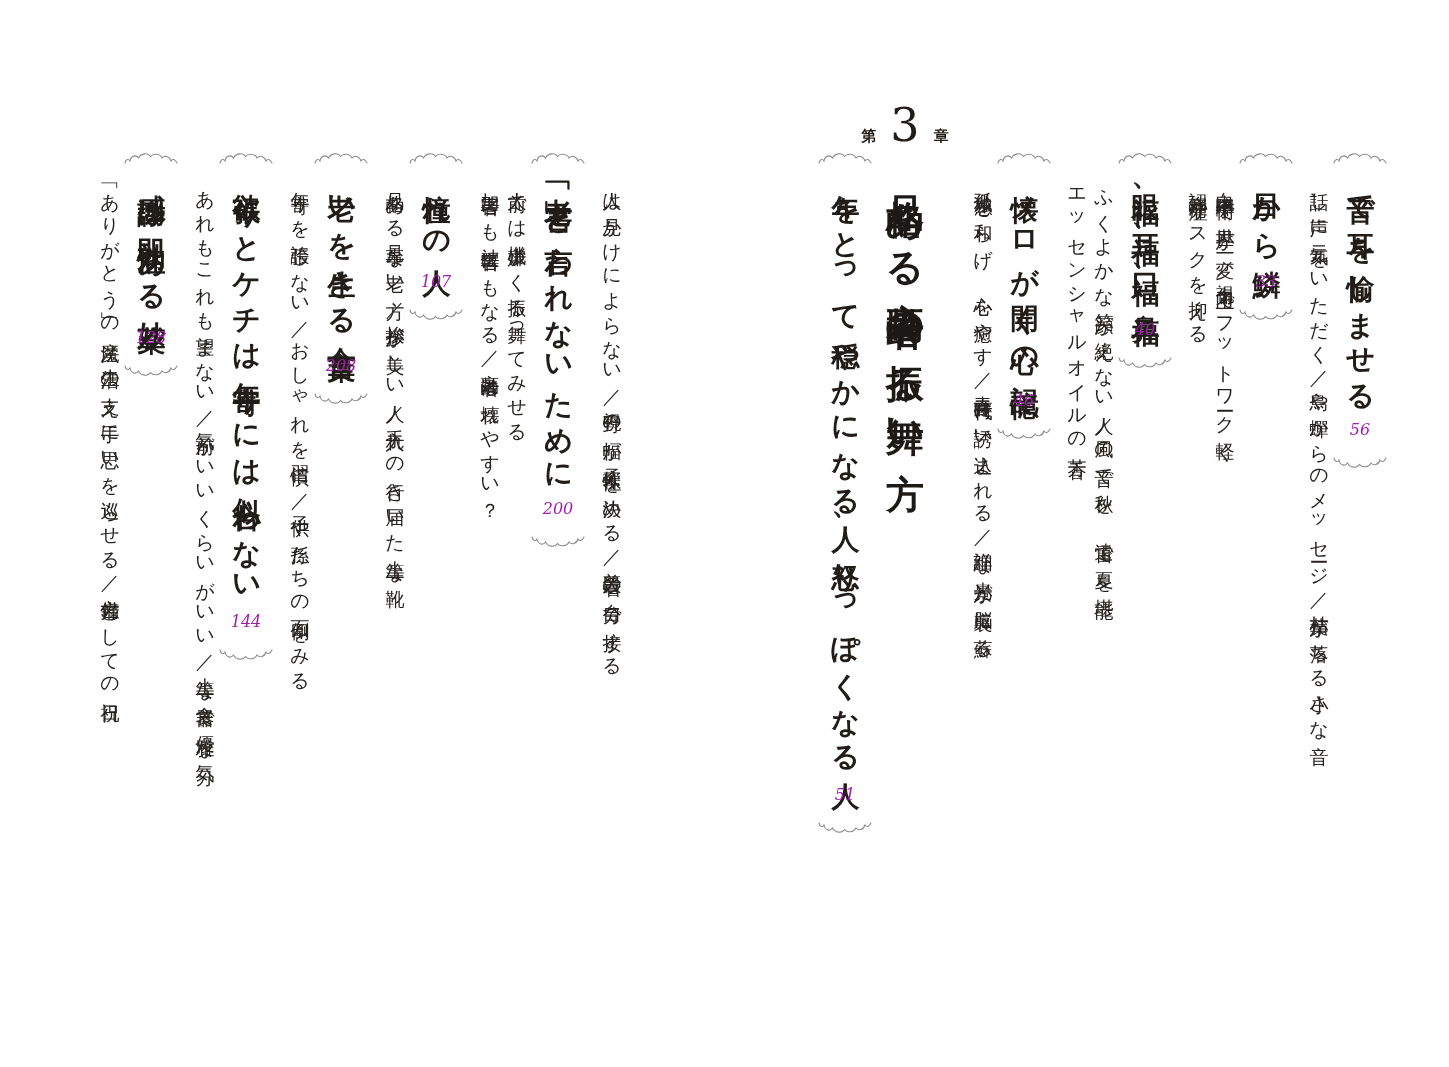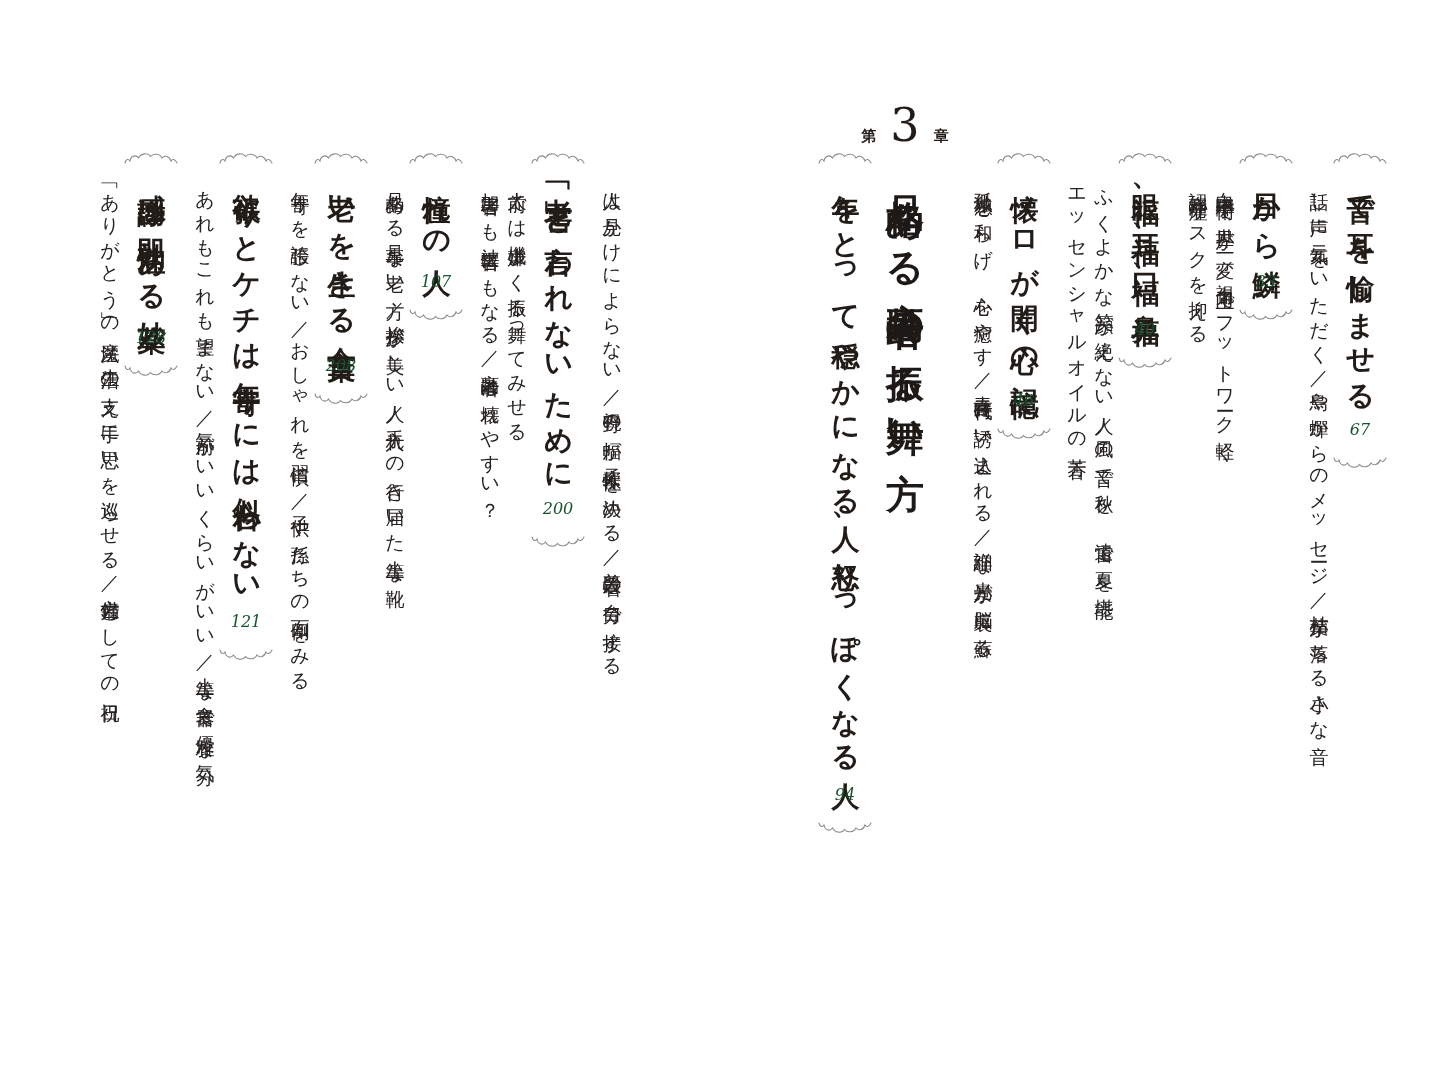--- a/index.html
+++ b/index.html
@@ -58,21 +58,21 @@
     line-height: 34px;
     letter-spacing: 4px;
     color: #211c18;
   }
   .page-num {
     margin-top: 22px;
     font-family: "DejaVu Serif", serif;
     font-style: italic;
     font-size: 16px;
     line-height: 16px;
-    color: #14532d;
+    color: #a21caf;
   }
   .title-col .sq-bottom { margin-top: 18px; }
 
   .desc-group {
     display: flex;
     flex-direction: row-reverse;
     gap: 7px;
     padding-top: 25px;
     margin-right: 13px;
     flex-shrink: 0;
@@ -142,21 +142,21 @@
 <div class="spread">
 
   <div class="page page-right">
 
     <section class="section">
       <div class="title-col">
         <svg class="sq" width="56" height="13" viewBox="0 0 56 13">
             <path d="M2 11 C3 7 5.5 6.5 7 9 C8 3.5 13 2.5 15.5 6 C18 1 25 0.5 27.5 4.5 C30 1 37 1.5 39 6 C41.5 3 46.5 4 48 9 C49.5 6.5 52 7 54 11" fill="none" stroke="#8d8d8d" stroke-width="1.1" stroke-linecap="round"></path>
           </svg>
         <div class="title-text">音で耳を愉しませる</div>
-        <div class="page-num">67</div>
+        <div class="page-num">56</div>
         <svg class="sq sq-bottom" width="56" height="13" viewBox="0 0 56 13">
             <path d="M2 2 C3 6 5.5 6.5 7 4 C8 9.5 13 10.5 15.5 7 C18 12 25 12.5 27.5 8.5 C30 12 37 11.5 39 7 C41.5 10 46.5 9 48 4 C49.5 6.5 52 6 54 2" fill="none" stroke="#8d8d8d" stroke-width="1.1" stroke-linecap="round"></path>
           </svg>
       </div>
       <div class="desc-group">
         <div class="desc-col">話し声に元気をいただく／鳥や蟬からのメッセージ／枯葉が落ちる小さな音</div>
       </div>
     </section>
 
     <section class="section">
@@ -217,21 +217,21 @@
       </div>
       <div class="chapter-title">品格ある高齢者の振る舞い方</div>
     </section>
 
     <section class="section">
       <div class="title-col">
         <svg class="sq" width="56" height="13" viewBox="0 0 56 13">
             <path d="M2 11 C3 7 5.5 6.5 7 9 C8 3.5 13 2.5 15.5 6 C18 1 25 0.5 27.5 4.5 C30 1 37 1.5 39 6 C41.5 3 46.5 4 48 9 C49.5 6.5 52 7 54 11" fill="none" stroke="#8d8d8d" stroke-width="1.1" stroke-linecap="round"></path>
           </svg>
         <div class="title-text">年をとって穏やかになる人、怒りっぽくなる人</div>
-        <div class="page-num">94</div>
+        <div class="page-num">51</div>
         <svg class="sq sq-bottom" width="56" height="13" viewBox="0 0 56 13">
             <path d="M2 2 C3 6 5.5 6.5 7 4 C8 9.5 13 10.5 15.5 7 C18 12 25 12.5 27.5 8.5 C30 12 37 11.5 39 7 C41.5 10 46.5 9 48 4 C49.5 6.5 52 6 54 2" fill="none" stroke="#8d8d8d" stroke-width="1.1" stroke-linecap="round"></path>
           </svg>
       </div>
     </section>
 
   </div>
 
   <div class="page page-left">
 
@@ -289,21 +289,21 @@
         <div class="desc-col">年寄りを誇張しない／おしゃれを習慣に／子供や孫たちの面倒をみる</div>
       </div>
     </section>
 
     <section class="section">
       <div class="title-col">
         <svg class="sq" width="56" height="13" viewBox="0 0 56 13">
             <path d="M2 11 C3 7 5.5 6.5 7 9 C8 3.5 13 2.5 15.5 6 C18 1 25 0.5 27.5 4.5 C30 1 37 1.5 39 6 C41.5 3 46.5 4 48 9 C49.5 6.5 52 7 54 11" fill="none" stroke="#8d8d8d" stroke-width="1.1" stroke-linecap="round"></path>
           </svg>
         <div class="title-text">欲張りとケチは年寄りには似合わない</div>
-        <div class="page-num">121</div>
+        <div class="page-num">144</div>
         <svg class="sq sq-bottom" width="56" height="13" viewBox="0 0 56 13">
             <path d="M2 2 C3 6 5.5 6.5 7 4 C8 9.5 13 10.5 15.5 7 C18 12 25 12.5 27.5 8.5 C30 12 37 11.5 39 7 C41.5 10 46.5 9 48 4 C49.5 6.5 52 6 54 2" fill="none" stroke="#8d8d8d" stroke-width="1.1" stroke-linecap="round"></path>
           </svg>
       </div>
       <div class="desc-group">
         <div class="desc-col">あれもこれも望まない／気前がいいくらいがいい／上等な食器で優雅な気分</div>
       </div>
     </section>
 
     <section class="section">

